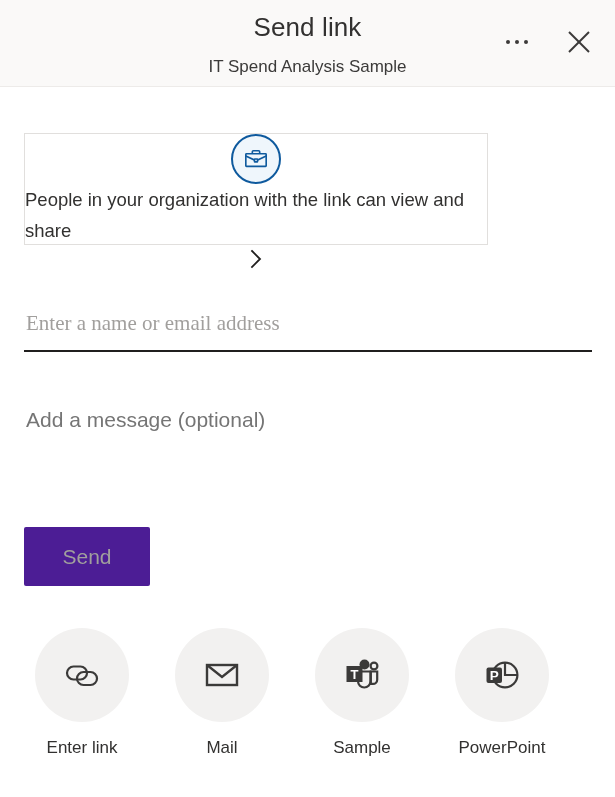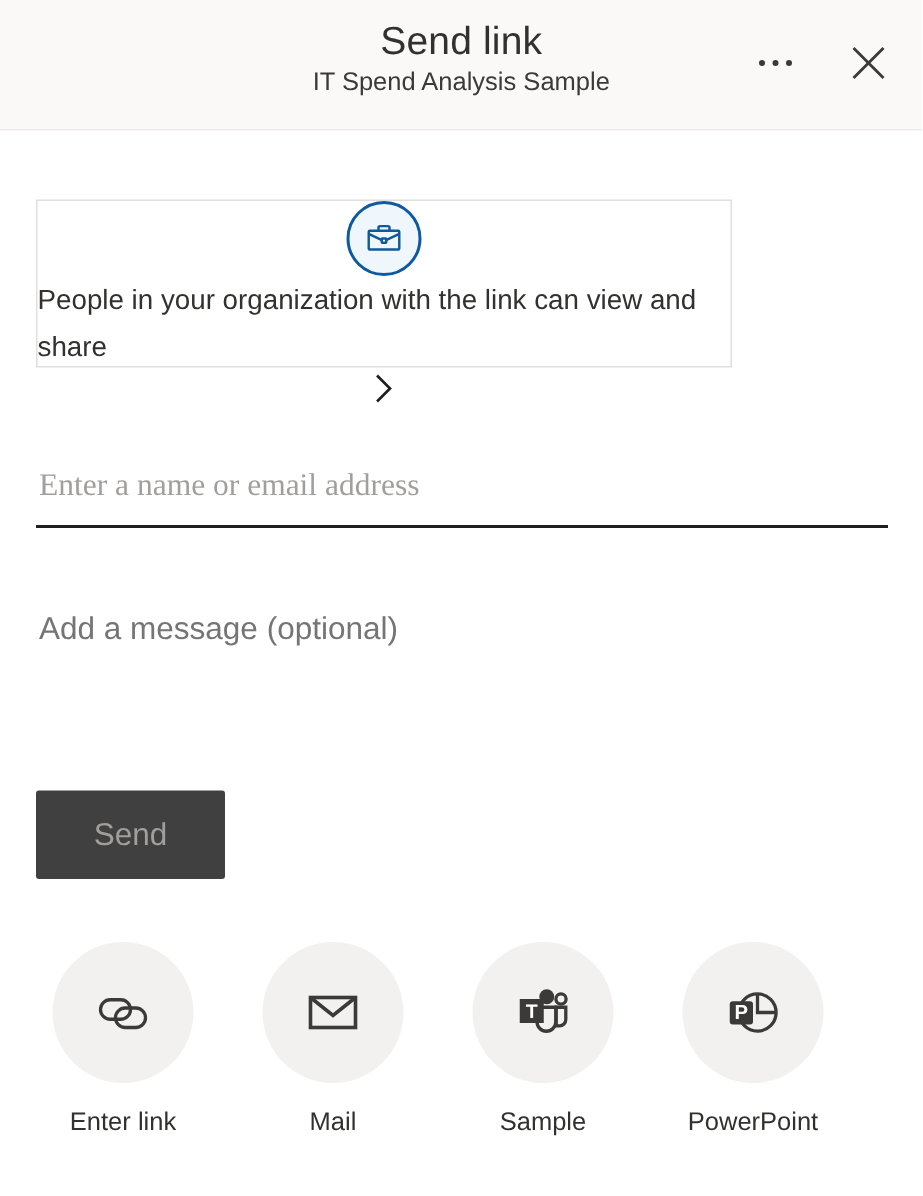--- a/index.html
+++ b/index.html
@@ -37,21 +37,21 @@
     font-weight: 400;
     color: #323130;
     line-height: 32px;
     letter-spacing: 0.1px;
   }
   .header-subtitle {
     font-size: 17px;
     font-weight: 400;
     color: #3b3a39;
     line-height: 24px;
-    margin-top: 0;
+    margin-top: 12px;
   }
   .header-actions {
     position: absolute;
     right: 14px;
     top: 20px;
     display: flex;
     align-items: center;
     gap: 18px;
   }
   .icon-btn {
@@ -170,21 +170,21 @@
     opacity: 1;
   }
 
   
   .send-button {
     position: absolute;
     left: 24px;
     top: 527px;
     width: 126px;
     height: 59px;
-    background: #404040;
+    background: #4c1d95;
     color: #a19f9d;
     border: none;
     border-radius: 2px;
     font-family: "Liberation Sans", sans-serif;
     font-size: 21px;
     cursor: default;
   }
 
   
   .share-actions {

